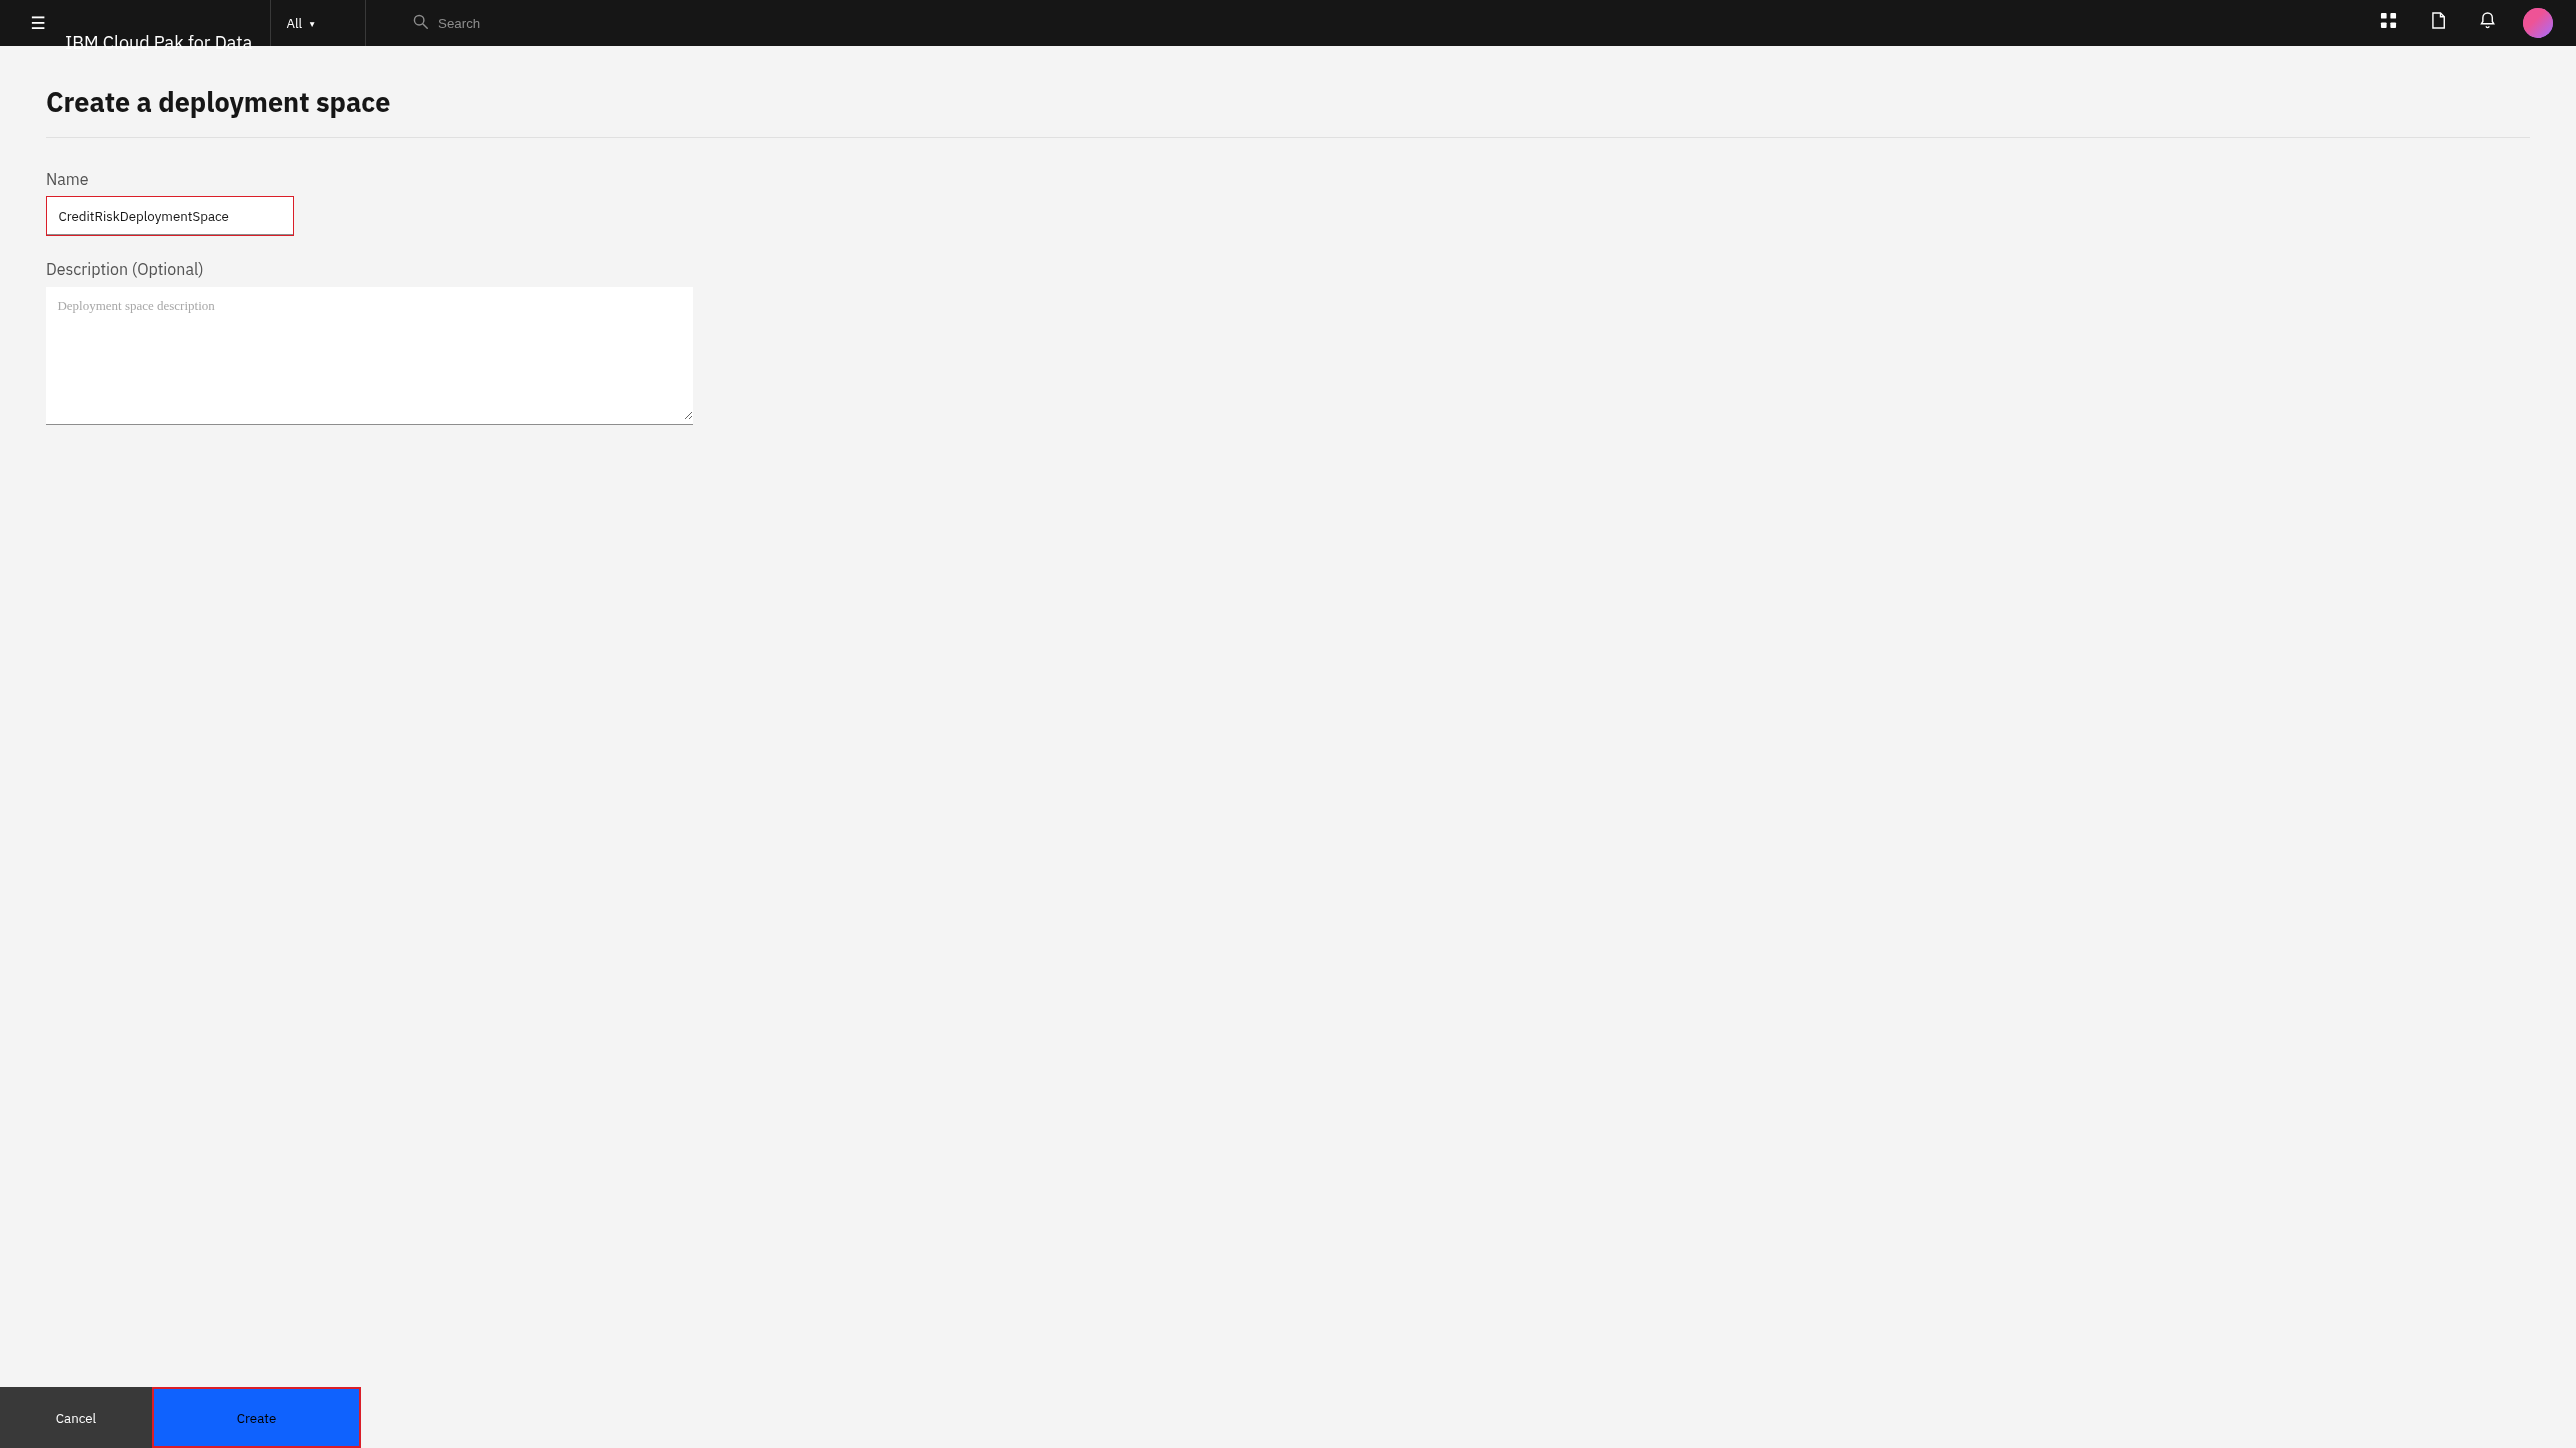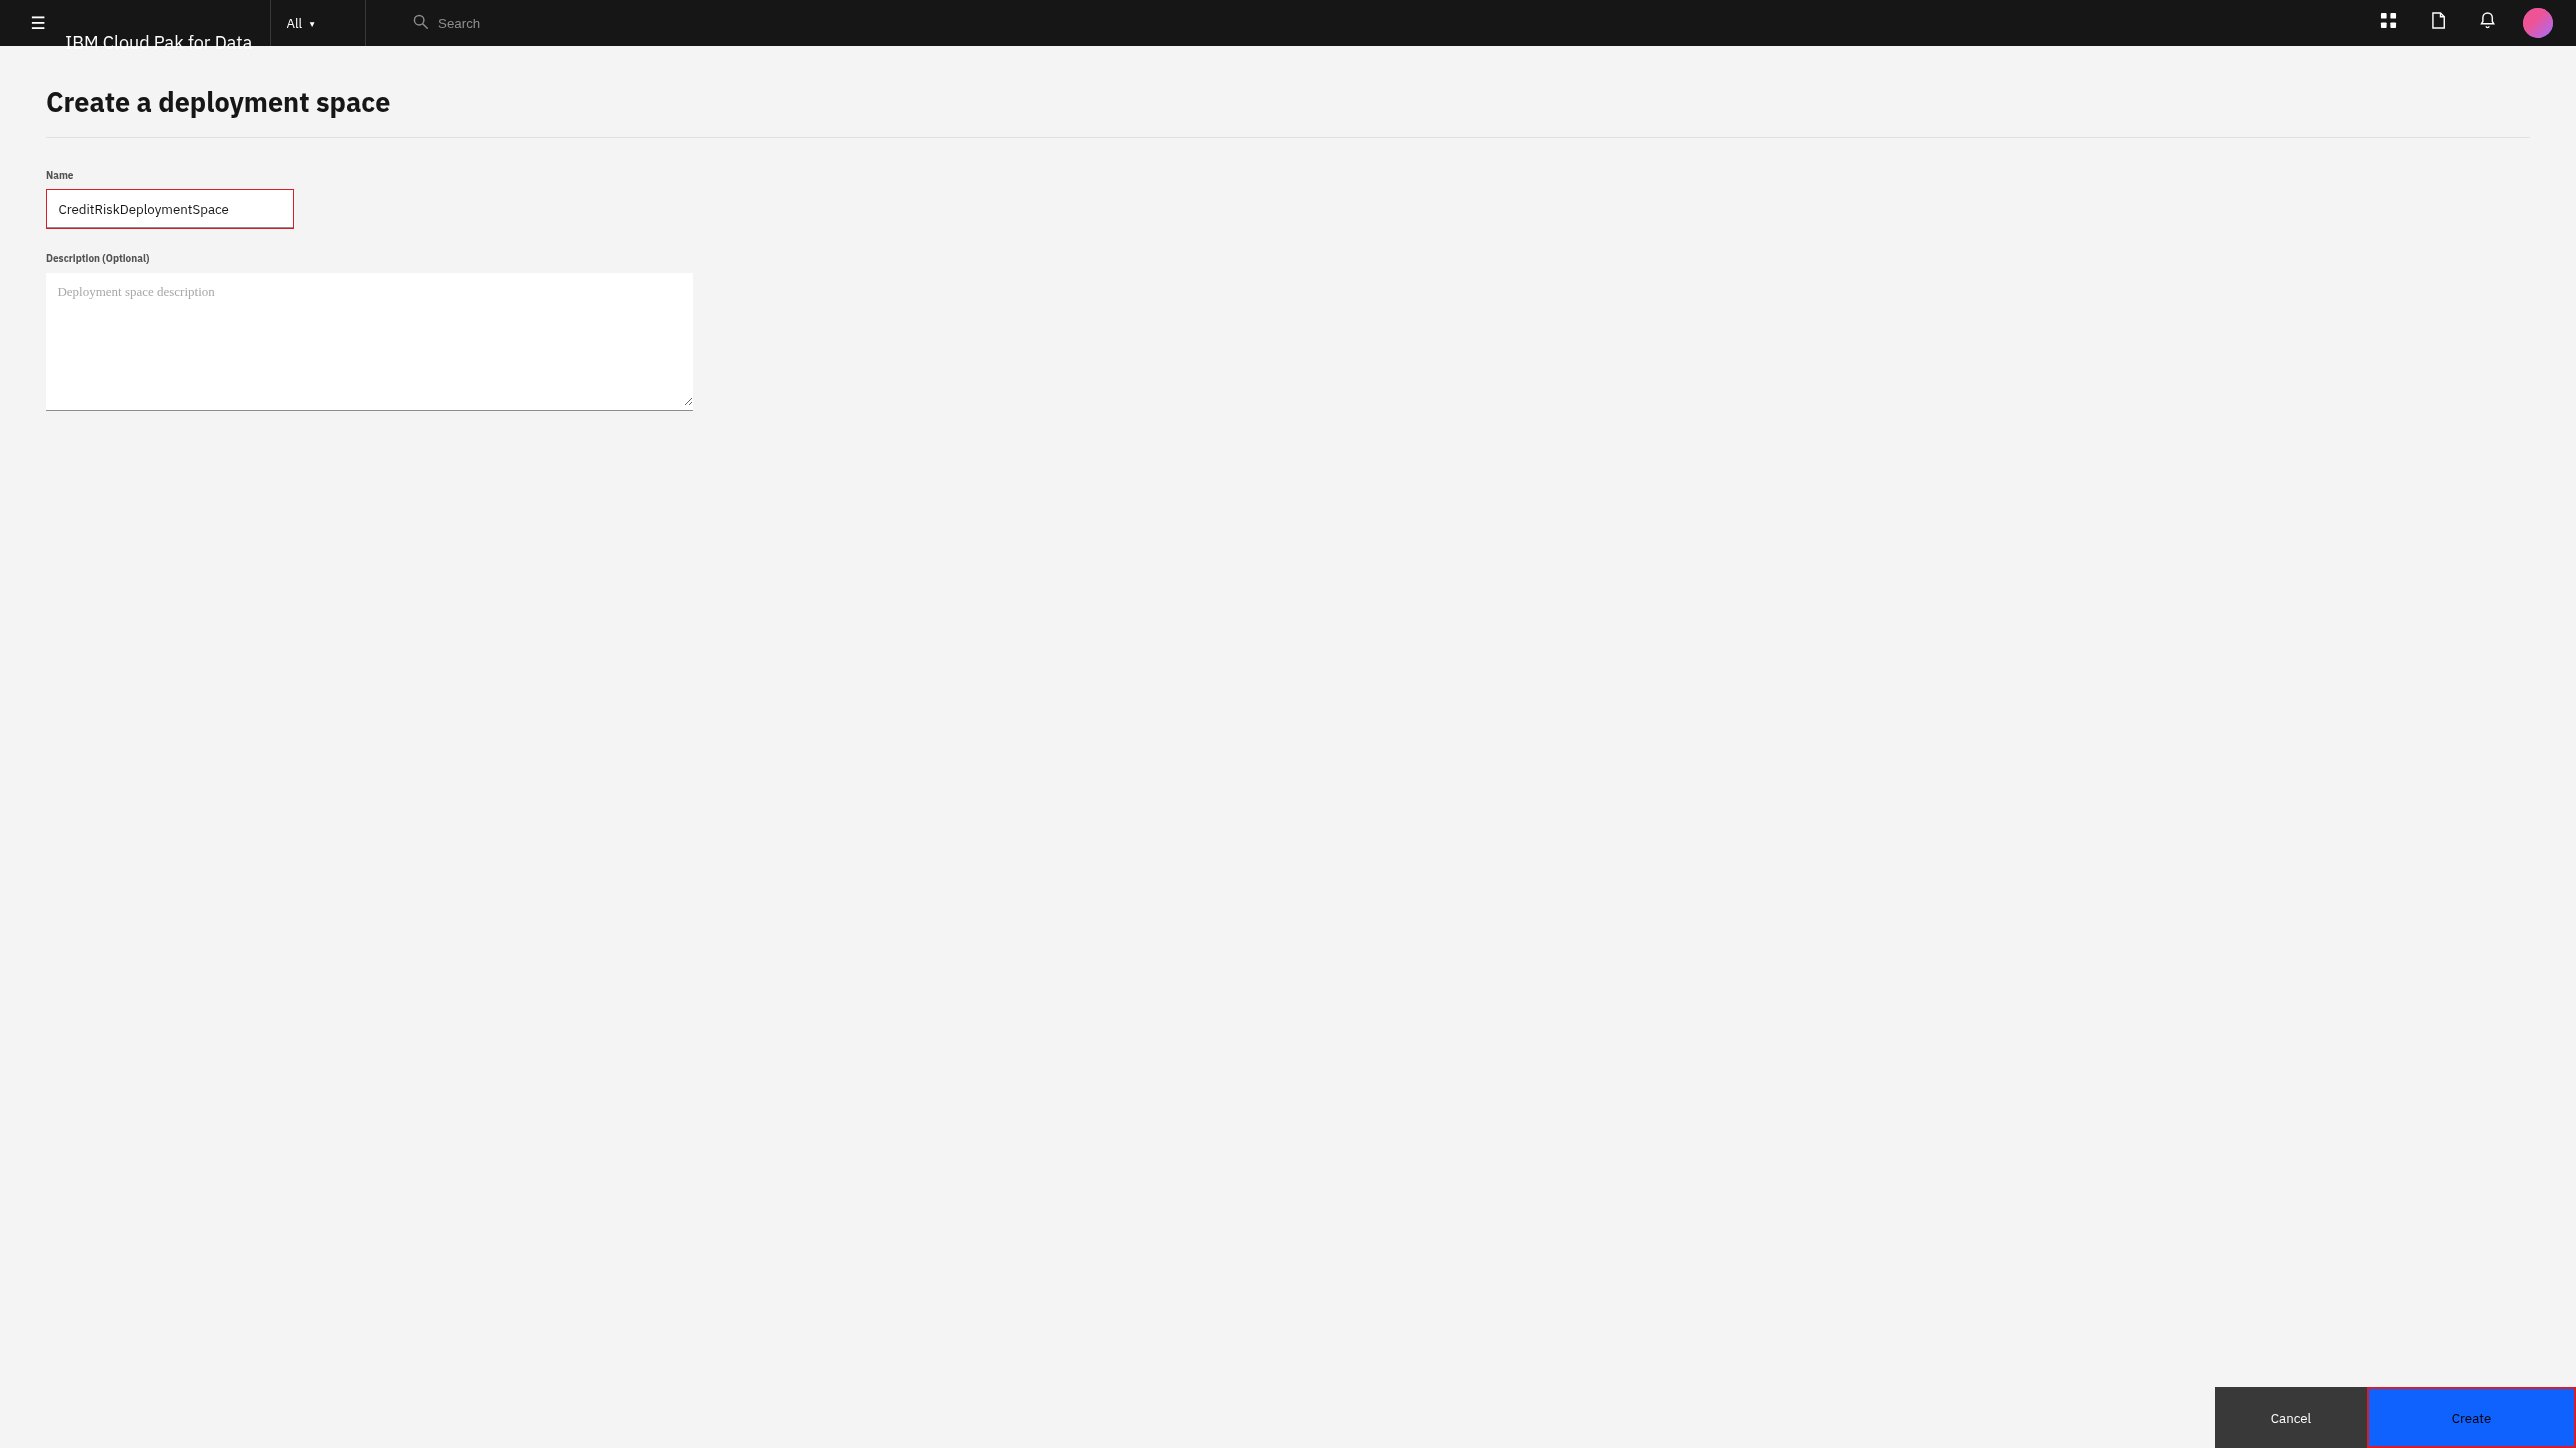--- a/index.html
+++ b/index.html
@@ -161,22 +161,22 @@
       flex-direction: column;
       gap: 23px;
     }
 
     .field-group {
       display: flex;
       flex-direction: column;
     }
 
     .field-label {
-      font-size: 10px;
-      font-weight: 700;
+      font-size: 16px;
+      font-weight: 400;
       color: #525252;
       margin-bottom: 7.6px;
     }
 
     .name-field-wrapper {
       border: 1.9px solid #da1e28;
       background: #701a75;
       display: inline-block;
       padding: 0;
       width: 248px;
@@ -225,21 +225,20 @@
       color: #a8a8a8;
     }
 
     
     .action-bar {
       position: fixed;
       bottom: 0;
       right: 0;
       width: 100%;
       display: flex;
-      justify-content: flex-end;
       background: transparent;
     }
 
     .action-bar-inner {
       display: flex;
       height: 61px;
     }
 
     .cancel-btn {
       background: #393939;

